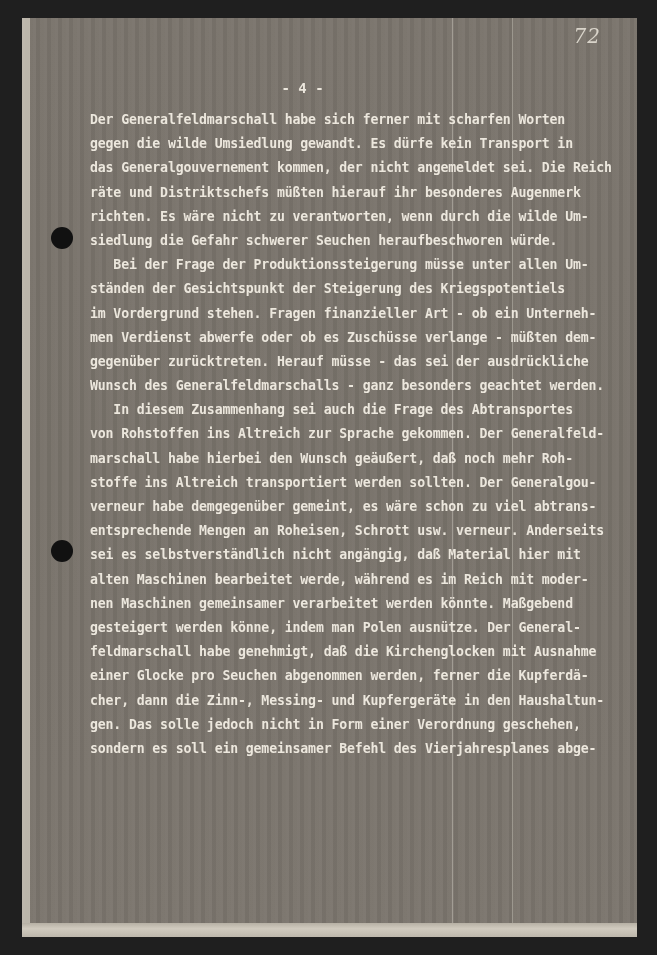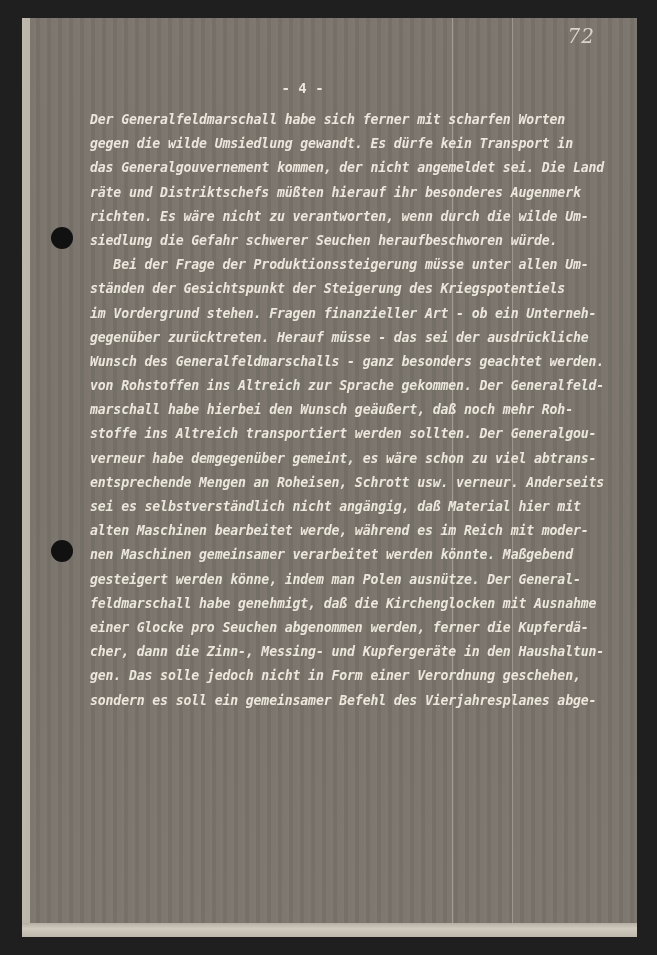--- a/index.html
+++ b/index.html
@@ -28,36 +28,36 @@
   }
   .page-bottom-strip {
     position: absolute; left: 0; bottom: 0; width: 100%; height: 14px;
     background: linear-gradient(180deg, #b6b0a4, #d0cabe 40%, #bdb7ab);
   }
   .fold-line {
     position: absolute; top: 0; width: 1px; height: 100%;
     background: rgba(230,225,215,0.35);
   }
   .archive-number {
-    position: absolute; right: 42px; top: 6px;
+    position: absolute; right: 36px; top: 6px;
     font-family: "DejaVu Serif", serif;
     font-style: italic;
     font-size: 20px;
     color: #d9d4ca;
     letter-spacing: 1px;
   }
   .page-number {
     position: absolute; left: 0; width: 100%; top: 62px;
     text-align: center;
     font-size: 14px; font-weight: bold;
     color: #ebe6dc;
     margin-left: -27px;
   }
   .text-block {
-    position: absolute; left: 68px; top: 90px; width: 560px; font-style: italic;
+    position: absolute; left: 68px; top: 90px; width: 560px;
   }
   .line {
     height: 24.2px; line-height: 24.2px;
     font-size: 13.2px; font-weight: bold;
     color: #ece7dd;
     white-space: pre;
     letter-spacing: -0.15px;
   }
   .punch-hole {
     position: absolute; width: 22px; height: 22px;
@@ -72,29 +72,31 @@
 <div class="page">
   <div class="page-left-strip"></div>
   <div class="fold-line" style="left:430px;"></div>
   <div class="fold-line" style="left:490px;"></div>
   <div class="archive-number">72</div>
   <div class="page-number">- 4 -</div>
 
   <div class="text-block">
     <div class="line">Der Generalfeldmarschall habe sich ferner mit scharfen Worten</div>
     <div class="line">gegen die wilde Umsiedlung gewandt. Es dürfe kein Transport in</div>
-    <div class="line">das Generalgouvernement kommen, der nicht angemeldet sei. Die Land</div>
+    <div class="line">das Generalgouvernement kommen, der nicht angemeldet sei. Die Reich</div>
     <div class="line">räte und Distriktschefs müßten hierauf ihr besonderes Augenmerk</div>
     <div class="line">richten. Es wäre nicht zu verantworten, wenn durch die wilde Um-</div>
     <div class="line">siedlung die Gefahr schwerer Seuchen heraufbeschworen würde.</div>
     <div class="line">   Bei der Frage der Produktionssteigerung müsse unter allen Um-</div>
     <div class="line">ständen der Gesichtspunkt der Steigerung des Kriegspotentiels</div>
     <div class="line">im Vordergrund stehen. Fragen finanzieller Art - ob ein Unterneh-</div>
+    <div class="line">men Verdienst abwerfe oder ob es Zuschüsse verlange - müßten dem-</div>
     <div class="line">gegenüber zurücktreten. Herauf müsse - das sei der ausdrückliche</div>
     <div class="line">Wunsch des Generalfeldmarschalls - ganz besonders geachtet werden.</div>
+    <div class="line">   In diesem Zusammenhang sei auch die Frage des Abtransportes</div>
     <div class="line">von Rohstoffen ins Altreich zur Sprache gekommen. Der Generalfeld-</div>
     <div class="line">marschall habe hierbei den Wunsch geäußert, daß noch mehr Roh-</div>
     <div class="line">stoffe ins Altreich transportiert werden sollten. Der Generalgou-</div>
     <div class="line">verneur habe demgegenüber gemeint, es wäre schon zu viel abtrans-</div>
     <div class="line">entsprechende Mengen an Roheisen, Schrott usw. verneur. Anderseits</div>
     <div class="line">sei es selbstverständlich nicht angängig, daß Material hier mit</div>
     <div class="line">alten Maschinen bearbeitet werde, während es im Reich mit moder-</div>
     <div class="line">nen Maschinen gemeinsamer verarbeitet werden könnte. Maßgebend</div>
     <div class="line">gesteigert werden könne, indem man Polen ausnütze. Der General-</div>
     <div class="line">feldmarschall habe genehmigt, daß die Kirchenglocken mit Ausnahme</div>

